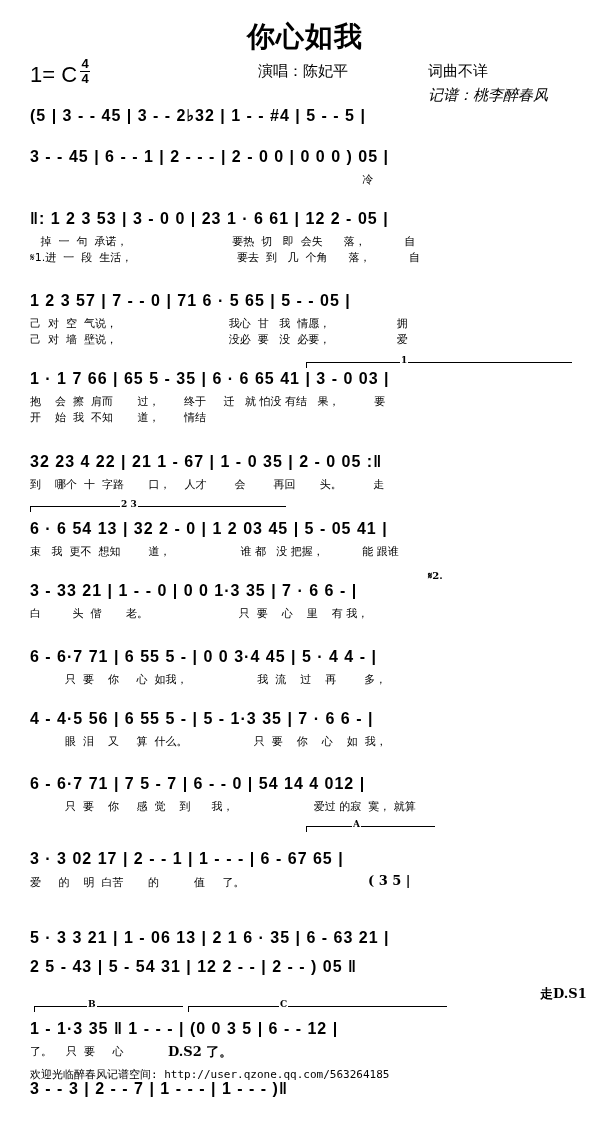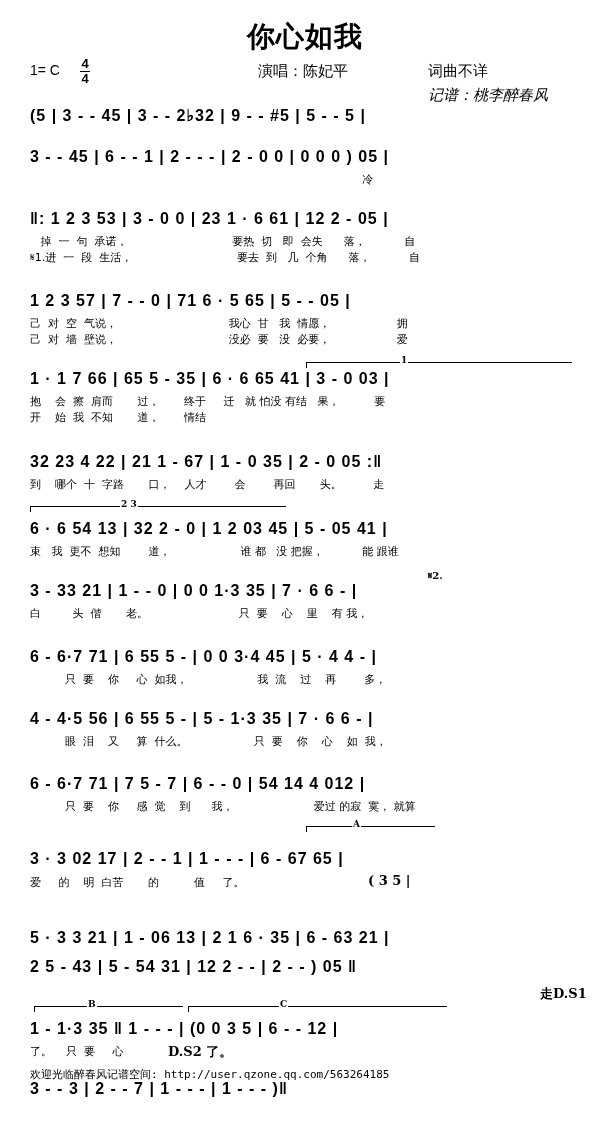--- a/index.html
+++ b/index.html
@@ -1,18 +1,18 @@
 <!DOCTYPE html>
 <html><head>
 <meta charset="utf-8">
 <style>
   html,body{margin:0;padding:0;background:#fff;}
   body{width:610px;height:1146px;position:relative;overflow:hidden;font-family:"DejaVu Sans",sans-serif;color:#000;}
   .title{position:absolute;top:18px;left:0;width:610px;text-align:center;font-family:"DejaVu Serif",serif;font-weight:bold;font-size:28px;letter-spacing:1px;}
-  .key{position:absolute;top:62px;left:30px;font-size:14px;font-family:"Liberation Sans",sans-serif;}
+  .key{position:absolute;top:62px;left:30px;font-size:22px;font-family:"Liberation Sans",sans-serif;}
   .timesig{position:absolute;top:58px;left:80px;font-size:13px;font-weight:bold;line-height:12px;text-align:center;font-family:"Liberation Sans",sans-serif;}
   .timesig .bar{display:block;border-top:1px solid #000;width:10px;margin:1px auto;}
   .singer{position:absolute;top:62px;left:258px;font-size:15px;font-family:"DejaVu Serif",serif;}
   .credit{position:absolute;top:62px;left:428px;font-size:15px;font-family:"DejaVu Serif",serif;}
   .transcriber{position:absolute;top:86px;left:428px;font-size:15px;font-family:"DejaVu Serif",serif;font-style:italic;}
   .row{position:absolute;left:30px;width:545px;}
   .notes{position:absolute;left:0;white-space:pre;font-family:"Liberation Sans",sans-serif;font-weight:bold;font-size:16px;letter-spacing:1px;}
   .lyric{position:absolute;left:0;white-space:pre;font-family:"DejaVu Sans",sans-serif;font-size:11px;}
   .bracket{position:absolute;border-top:1px solid #000;border-left:1px solid #000;height:5px;font-size:9px;font-family:"DejaVu Serif",serif;}
   .bracket span{position:absolute;top:-8px;background:#fff;padding:0 1px;font-weight:bold;}
@@ -28,21 +28,21 @@
   <span>4</span>
   <span class="bar"></span>
   <span>4</span>
 </div>
 <div class="singer">演唱：陈妃平</div>
 <div class="credit">词曲不详</div>
 <div class="transcriber">记谱：桃李醉春风</div>
 
 <div id="score">
     <div class="row" style="top: 106px;">
-      <div class="notes" style="top: 0px;">(5 | 3 - - 45 | 3 - - 2♭32 | 9 - - #5 | 5 - - 5 |</div>
+      <div class="notes" style="top: 0px;">(5 | 3 - - 45 | 3 - - 2♭32 | 1 - - #4 | 5 - - 5 |</div>
     </div>
     <div class="row" style="top: 148px;">
       <div class="notes" style="top: 0px;">3 - - 45 | 6 - - 1 | 2 - - - | 2 - 0 0 | 0 0 0 ) 05 |</div>
       <div class="lyric" style="top: 24px;">                                                                                               冷</div>
     </div>
     <div class="row" style="top: 210px;">
       <div class="notes" style="top: 0px;">‖: 1 2 3 53 | 3 - 0 0 | 23 1 · 6 61 | 12 2 - 05 |</div>
       <div class="lyric" style="top: 24px;">   掉  一  句  承诺，                              要热  切   即  会失      落，           自</div>
       <div class="lyric" style="top: 40px; text-align: center;">𝄋1.进  一  段  生活，                              要去  到   几  个角      落，           自</div>
     </div>

